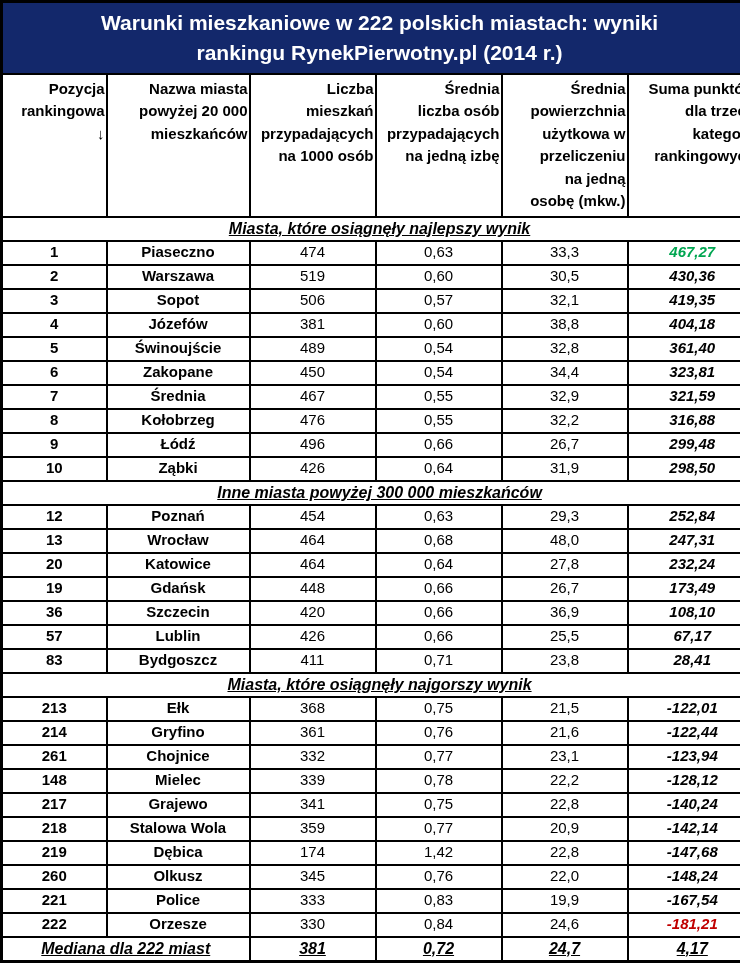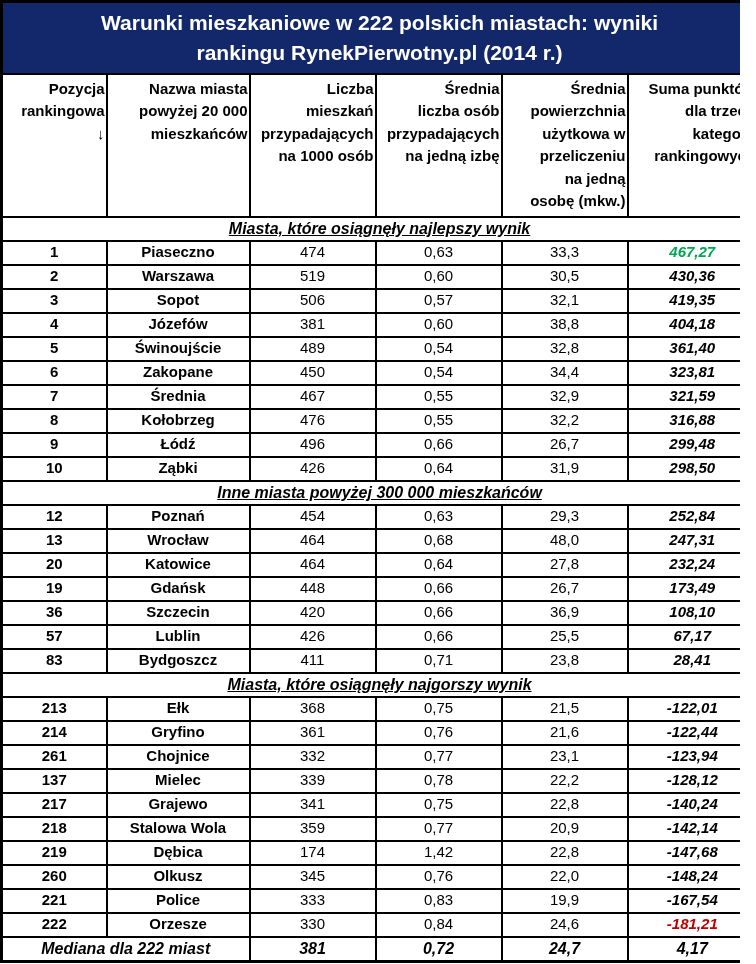--- a/index.html
+++ b/index.html
@@ -62,20 +62,21 @@
     font-weight: bold;
     font-style: italic;
     text-decoration: underline;
     font-size: 16px;
   }
   td.pos-cell, td.city-cell { font-weight: bold; }
   td.score-cell { font-weight: bold; font-style: italic; }
   tr.median-row td {
     font-weight: bold;
     font-style: italic;
+    text-decoration: underline;
     font-size: 16px;
   }
   .source-note {
     font-weight: bold;
     font-size: 16px;
     text-align: center;
     padding: 6px 0 0 0;
   }
 </style>
 </head>
@@ -288,21 +289,21 @@
         </tr>
         <tr>
           <td class="pos-cell">261</td>
           <td class="city-cell">Chojnice</td>
           <td class="num-cell">332</td>
           <td class="num-cell">0,77</td>
           <td class="num-cell">23,1</td>
           <td class="score-cell">-123,94</td>
         </tr>
         <tr>
-          <td class="pos-cell">137</td>
+          <td class="pos-cell">148</td>
           <td class="city-cell">Mielec</td>
           <td class="num-cell">339</td>
           <td class="num-cell">0,78</td>
           <td class="num-cell">22,2</td>
           <td class="score-cell">-128,12</td>
         </tr>
         <tr>
           <td class="pos-cell">217</td>
           <td class="city-cell">Grajewo</td>
           <td class="num-cell">341</td>

